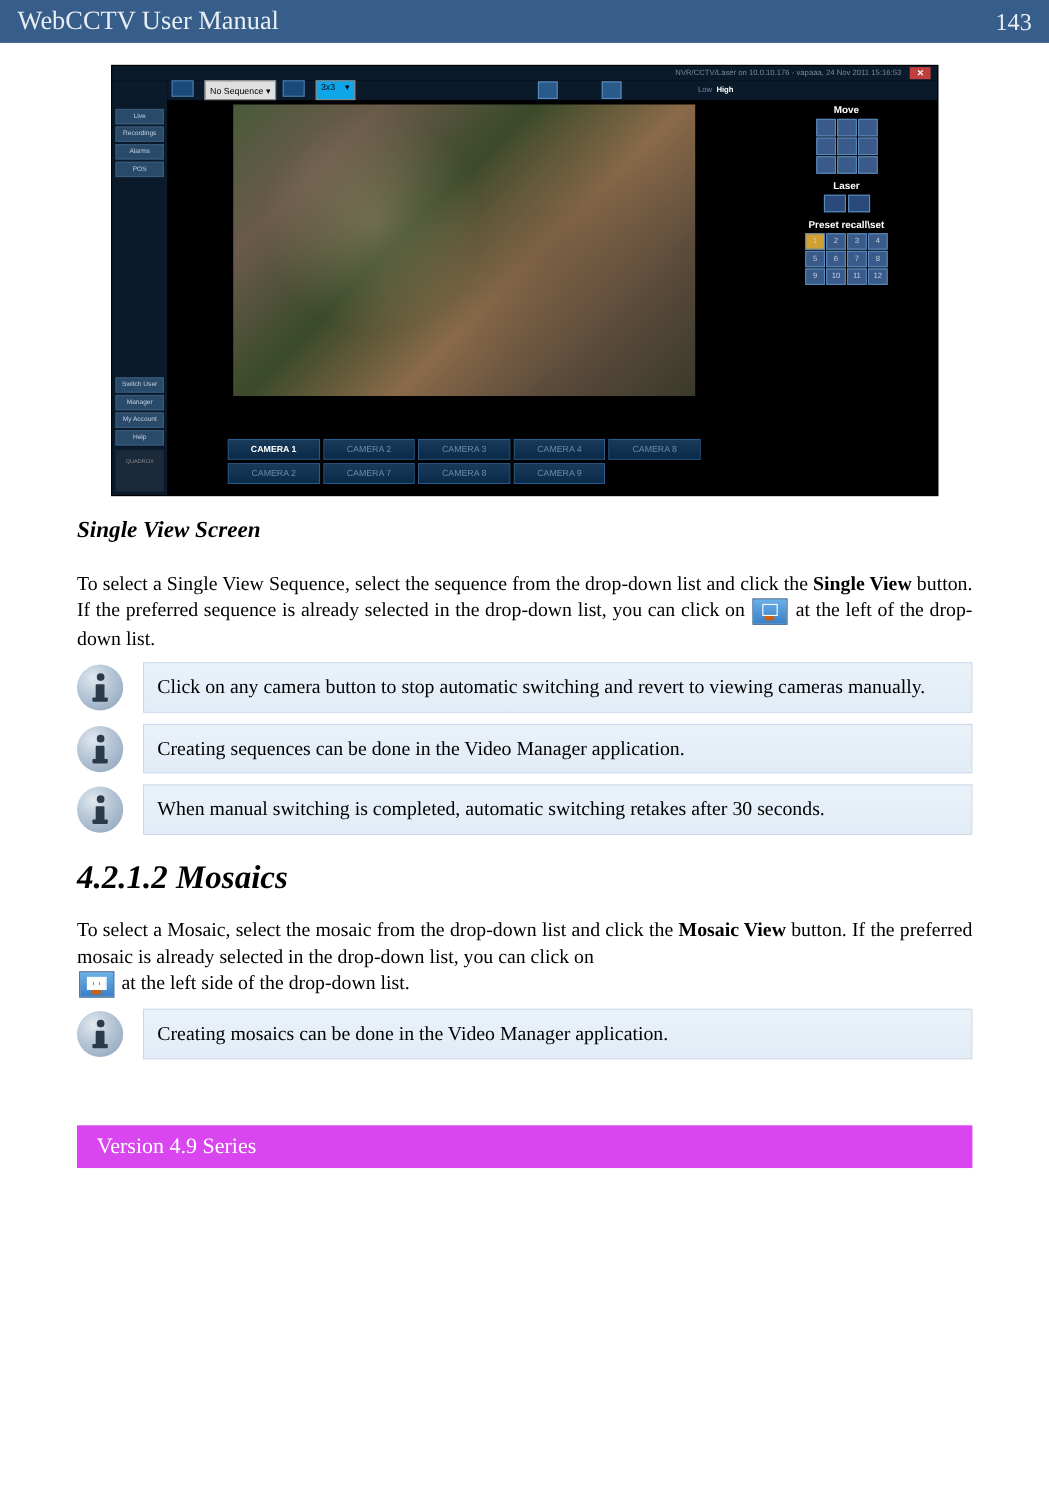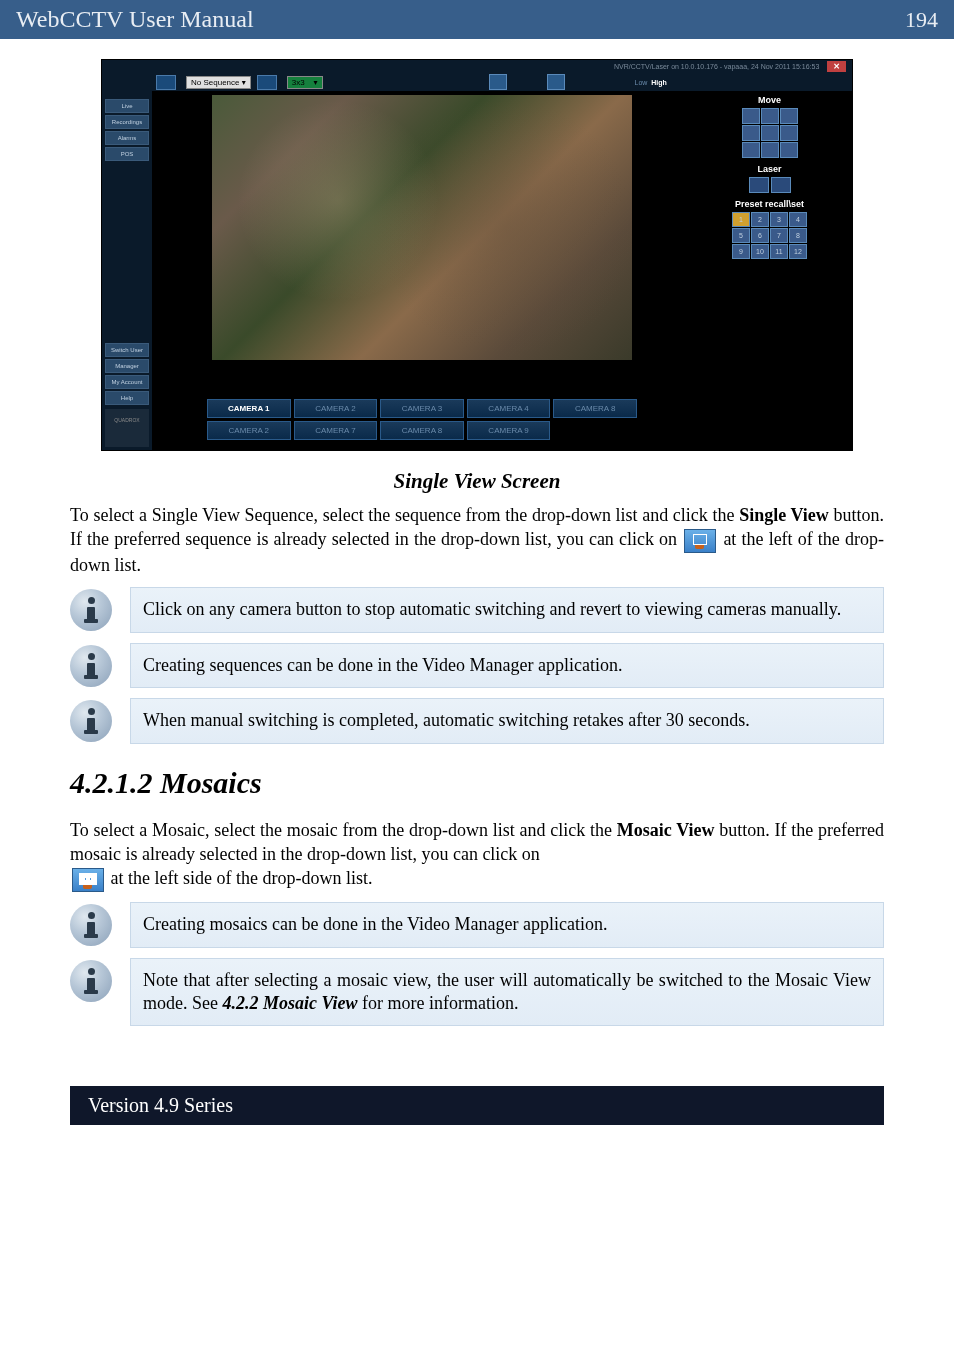--- a/index.html
+++ b/index.html
@@ -4,23 +4,23 @@
   <style>
     body { margin: 0; font-family: 'Times New Roman', serif; background: #fff; color: #000; width: 954px; }
     .header-bar { background: #375e8a; color: #fff; display: flex; justify-content: space-between; align-items: center; padding: 6px 16px; font-size: 24px; }
     .header-title { color: #e8edf3; font-weight: normal; }
     .page-num { font-size: 22px; color: #e8edf3; }
     .content { padding: 20px 70px 30px 70px; }
     .screenshot-wrap { margin: 0 auto 12px auto; }
     .screenshot { background: #000; border: 1px solid #000; margin: 0 auto; width: 750px; height: 390px; position: relative; font-family: Arial, sans-serif; }
     .titlebar { position: absolute; top: 0; left: 0; right: 0; height: 13px; background: #0a1a2a; color: #7a8a9a; font-size: 7px; display: flex; justify-content: flex-end; align-items: center; padding: 0 6px; }
     .close-x { background: #c04040; color: #fff; padding: 1px 6px; margin-left: 8px; font-weight: bold; font-size: 8px; }
-    .tb2 { position: absolute; top: 13px; left: 50px; right: 0; height: 18px; background: #0a1a2a; display: flex; align-items: center; gap: 6px; padding-left: 4px; }
+    .tb2 { position: absolute; top: 13px; left: 50px; right: 0; height: 18px; background: #0a1a2a; display: flex; gap: 6px; padding-left: 4px; }
     .seq-dd { background: #e0e0e0; color: #000; font-size: 8px; padding: 1px 4px; border: 1px solid #888; display: flex; align-items: center; }
-    .mosaic-dd { background: #15803d; color: #000; font-size: 8px; padding: 1px 4px; border: 1px solid #888; margin-right: 40px; }
+    .mosaic-dd { background: #0ea5e9; color: #000; font-size: 8px; padding: 1px 4px; border: 1px solid #888; margin-right: 40px; }
     .icon-ss { width: 18px; height: 13px; background: #1a4a7a; margin-right: 4px; border: 1px solid #4a7aaa; }
     .centerctl { margin-left: 120px; display: flex; gap: 40px; align-items: center; }
     .cc-icon { width: 16px; height: 14px; background: #2a5a8a; border: 1px solid #5a8aba; }
     .speed { font-size: 7px; color: #6a8aaa; margin-left: 30px; }
     .speed b { color: #fff; }
     .sidebar-ss { position: absolute; top: 13px; left: 0; bottom: 0; width: 50px; background: linear-gradient(#0a1a2a, #0a1a2a); display: flex; flex-direction: column; padding-top: 25px; }
     .sb-btn { background: #2a4a6a; color: #c0d0e0; font-size: 6px; text-align: center; padding: 3px 2px; margin: 1px 3px; border: 1px solid #3a5a7a; }
     .sb-spacer { flex: 1; }
     .sb-logo { height: 30px; background: #1a2a3a; margin: 3px; font-size: 5px; color: #888; text-align: center; padding-top: 8px; }
     .main-ss { position: absolute; top: 35px; left: 55px; right: 165px; bottom: 60px; display: flex; justify-content: center; }
@@ -32,42 +32,42 @@
     .ptz-cell { height: 14px; background: #3a5a8a; border: 1px solid #5a8aba; }
     .zoom-row { display: flex; justify-content: center; gap: 2px; margin-bottom: 6px; }
     .zoom-cell { width: 18px; height: 14px; background: #2a4a7a; border: 1px solid #5a8aba; }
     .preset-grid { display: grid; grid-template-columns: repeat(4, 18px); gap: 1px; justify-content: center; }
     .preset-cell { height: 13px; background: #3a5a8a; border: 1px solid #5a8aba; font-size: 7px; line-height: 13px; }
     .preset-cell.sel { background: #d0a030; }
     .cam-grid { position: absolute; bottom: 10px; left: 55px; right: 165px; display: grid; grid-template-columns: repeat(5, 1fr); gap: 3px 3px; padding: 0 50px; }
     .cam-btn { background: linear-gradient(#1a3a5a, #0a2a4a); color: #e0f0ff; font-size: 8px; text-align: center; padding: 4px 0; border: 1px solid #2a5a8a; }
     .cam-btn.sel { color: #fff; font-weight: bold; }
     .cam-btn.off { color: #6a8aaa; }
-    .caption { font-style: italic; font-weight: bold; text-align: center; font-size: 21px; margin: 18px 0 9px 0; }
+    .caption { font-style: italic; font-weight: bold; text-align: left; font-size: 21px; margin: 18px 0 24px 0; }
     .section-h { font-style: italic; font-weight: bold; font-size: 30px; margin: 22px 0 18px 0; }
     .para { font-size: 18px; text-align: justify; line-height: 1.35; margin: 0 0 4px 0; }
     .inline-icon { display: inline-block; width: 30px; height: 22px; background: linear-gradient(#6ab0e8, #3a80c8); border: 1px solid #2a5a8a; vertical-align: middle; position: relative; margin: 0 2px; }
     .inline-icon.single::after { content: ''; position: absolute; left: 8px; top: 4px; width: 12px; height: 9px; border: 1.5px solid #fff; }
     .inline-icon.single::before { content: ''; position: absolute; left: 10px; top: 15px; width: 9px; height: 4px; background: #c8601a; border-radius: 0 0 2px 2px; }
     .inline-icon.mosaic::after { content: ''; position: absolute; left: 6px; top: 4px; width: 16px; height: 10px; background: linear-gradient(90deg, #fff 0% ,#fff 30%, transparent 30%, transparent 35%, #fff 35%, #fff 65%, transparent 65%, transparent 70%, #fff 70%), linear-gradient(0deg, #fff 0%, #fff 40%, transparent 40%, transparent 60%, #fff 60%); border: 1px solid #fff; }
     .inline-icon.mosaic::before { content: ''; position: absolute; left: 10px; top: 16px; width: 9px; height: 4px; background: #c8601a; border-radius: 0 0 2px 2px; }
     .note-row { display: flex; align-items: flex-start; gap: 18px; margin: 10px 0; }
     .note-icon { flex-shrink: 0; width: 42px; height: 42px; border-radius: 50%; background: radial-gradient(circle at 35% 30%, #e0e8ef 0%, #b8c8d8 40%, #8aa0b8 100%); display: flex; align-items: center; justify-content: center; position: relative; margin-top: 2px; }
     .note-icon::before { content: ''; position: absolute; top: 8px; width: 7px; height: 7px; border-radius: 50%; background: #2a3a4a; }
     .note-icon::after { content: ''; position: absolute; top: 18px; width: 8px; height: 15px; background: #2a3a4a; border-radius: 1px; }
     .note-icon .foot { position: absolute; bottom: 8px; width: 14px; height: 4px; background: #2a3a4a; border-radius: 1px; }
     .note-box { background: linear-gradient(#eaf2f9, #e2ecf6); border: 1px solid #c8d8e8; flex: 1; padding: 10px 12px; font-size: 18px; text-align: justify; line-height: 1.3; }
-    .footer-bar { background: #0f172a; color: #fff; font-size: 20px; padding: 8px 18px; margin: 20px 70px 0 70px; }
+    .footer-bar { background: #d946ef; color: #fff; font-size: 20px; padding: 8px 18px; margin: 20px 70px 0 70px; }
   </style>
 </head>
 <body>
 
 <div class="header-bar">
   <span class="header-title">WebCCTV User Manual</span>
-  <span class="page-num">194</span>
+  <span class="page-num">143</span>
 </div>
 
 <div class="content">
 
   <div class="screenshot-wrap">
     <div class="screenshot">
       <div class="titlebar">
         <span>NVR/CCTV/Laser on 10.0.10.176 - vapaaa, 24 Nov 2011 15:16:53</span>
         <span class="close-x">✕</span>
       </div>
@@ -179,26 +179,18 @@
     <span>To select a Mosaic, select the mosaic from the drop-down list and click the </span><b>Mosaic View</b><span> button. If the preferred mosaic is already selected in the drop-down list, you can click on </span><br><span class="inline-icon mosaic"></span><span> at the left side of the drop-down list.</span>
   </p>
 
   <div class="note-row">
     <div class="note-icon">
         <span class="foot"></span>
       </div>
     <div class="note-box">Creating mosaics can be done in the Video Manager application.</div>
   </div>
 
-  <div class="note-row">
-    <div class="note-icon">
-        <span class="foot"></span>
-      </div>
-    <div class="note-box">
-      <span>Note that after selecting a mosaic view, the user will automatically be switched to the Mosaic View mode. See </span><b><i>4.2.2 Mosaic View</i></b><span> for more information.</span>
-    </div>
-  </div>
 
 </div>
 
 <div class="footer-bar">
   <span>Version 4.9 Series</span>
 </div>
 
 </body></html>

